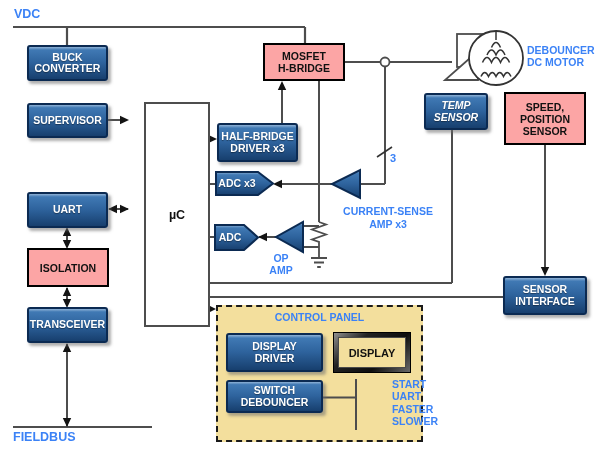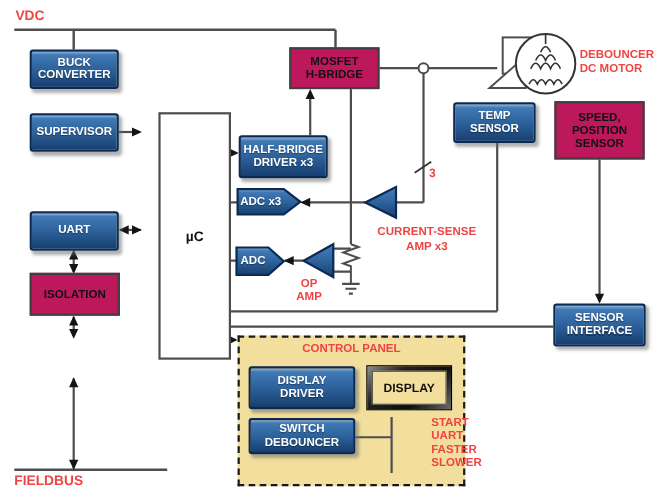--- a/index.html
+++ b/index.html
@@ -6,25 +6,25 @@
   #canvas{position:relative;width:600px;height:454px;background:#fff;overflow:hidden;
           font-family:"Liberation Sans",sans-serif;}
   #wires{position:absolute;left:0;top:0;z-index:2;pointer-events:none;}
   .blk{position:absolute;z-index:3;display:flex;align-items:center;justify-content:center;
        text-align:center;box-sizing:border-box;}
   .blue{background:linear-gradient(180deg,#8fb2d6 0%,#4079b4 9%,#2e639d 48%,#173f6e 100%);
         border:2px solid #0b2a52;border-radius:3px;
         box-shadow:2.5px 3px 3px rgba(110,110,110,.55);}
   .blue .t{color:#fff;font-weight:bold;font-size:10.5px;line-height:11.5px;
            white-space:pre-line;text-shadow:0 1px 1px rgba(0,0,0,.4);}
-  .white{background:#be185d;border:2px solid #404040;}
+  .white{background:#fca5a5;border:2px solid #000000;}
   .white .t{color:#111;font-weight:bold;font-size:10.5px;line-height:12px;white-space:pre-line;}
   .mcu{background:#fff;border:2px solid #4d4d4d;}
   .mcu .t{color:#111;font-weight:bold;font-size:12.5px;}
-  .lbl{position:absolute;z-index:4;color:#ef4444;font-weight:bold;font-size:10.5px;
+  .lbl{position:absolute;z-index:4;color:#3b82f6;font-weight:bold;font-size:10.5px;
        line-height:12.5px;white-space:pre-line;}
   .big{font-size:12.5px;}
   #panel{position:absolute;z-index:1;background:#f3df9d;border:2px dashed #1a1a1a;box-sizing:border-box;}
   #display-outer{background:linear-gradient(135deg,#909090 0%,#222 30%,#0e0e0e 65%,#6a6a6a 100%);
        border:1px solid #000;padding:4px;}
   #display-inner{flex:1;align-self:stretch;background:#f3df9d;border:1px solid #4a4a4a;
        display:flex;align-items:center;justify-content:center;}
   #display-inner .t{color:#111;font-weight:bold;font-size:11px;}
   .shape-t{position:absolute;z-index:4;color:#fff;font-weight:bold;font-size:10.5px;
        text-align:center;text-shadow:0 1px 1px rgba(0,0,0,.4);}
@@ -125,32 +125,35 @@
     </div>
   <div class="blk blue" style="left:27px;top:103px;width:81px;height:35px;">
     <span class="t">SUPERVISOR</span>
     </div>
   <div class="blk blue" style="left:27px;top:192px;width:81px;height:36px;">
     <span class="t">UART</span>
     </div>
   <div class="blk white" style="left:27px;top:248px;width:82px;height:39px;">
     <span class="t">ISOLATION</span>
     </div>
+  <div class="blk blue" style="left:27px;top:307px;width:81px;height:36px;">
+    <span class="t">TRANSCEIVER</span>
+    </div>
   <div class="blk mcu" style="left:129px;top:102px;width:66px;height:225px;margin-left:15px;">
     <span class="t">µC</span>
     </div>
   <div class="blk blue" style="left:217px;top:123px;width:81px;height:39px;">
     <span class="t">HALF-BRIDGE
 DRIVER x3</span>
     </div>
   <div class="blk white" style="left:263px;top:43px;width:82px;height:38px;">
     <span class="t">MOSFET
 H-BRIDGE</span>
     </div>
-  <div class="blk blue" style="left:412px;top:93px;width:75px;height:37px;">
+  <div class="blk blue" style="left:424px;top:93px;width:64px;height:37px;font-style:italic;">
     <span class="t">TEMP
 SENSOR</span>
     </div>
   <div class="blk white" style="left:504px;top:92px;width:82px;height:53px;">
     <span class="t">SPEED,
 POSITION
 SENSOR</span>
     </div>
   <div class="blk blue" style="left:503px;top:276px;width:84px;height:39px;">
     <span class="t">SENSOR

